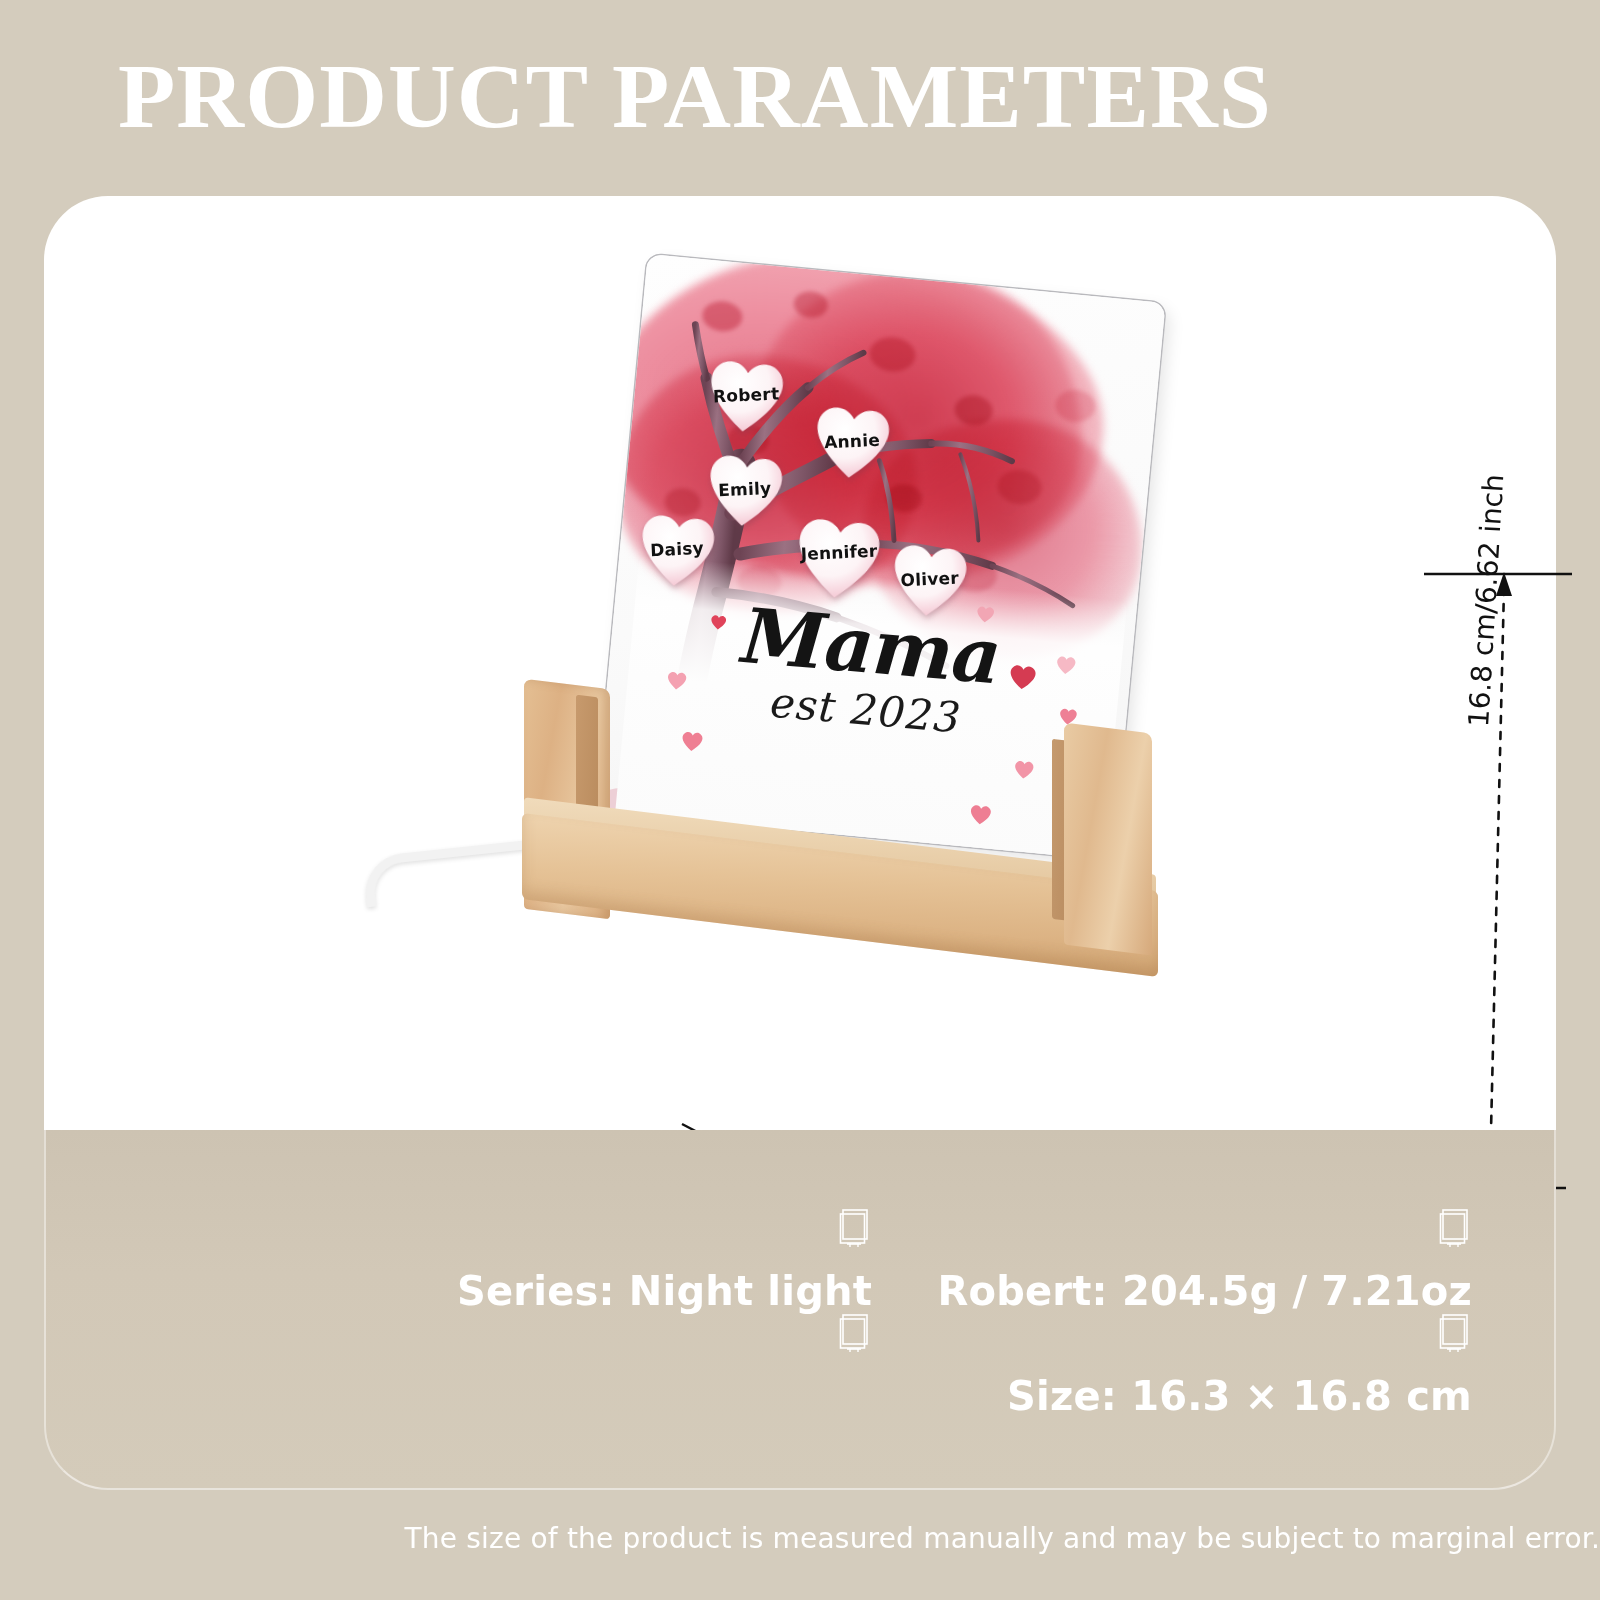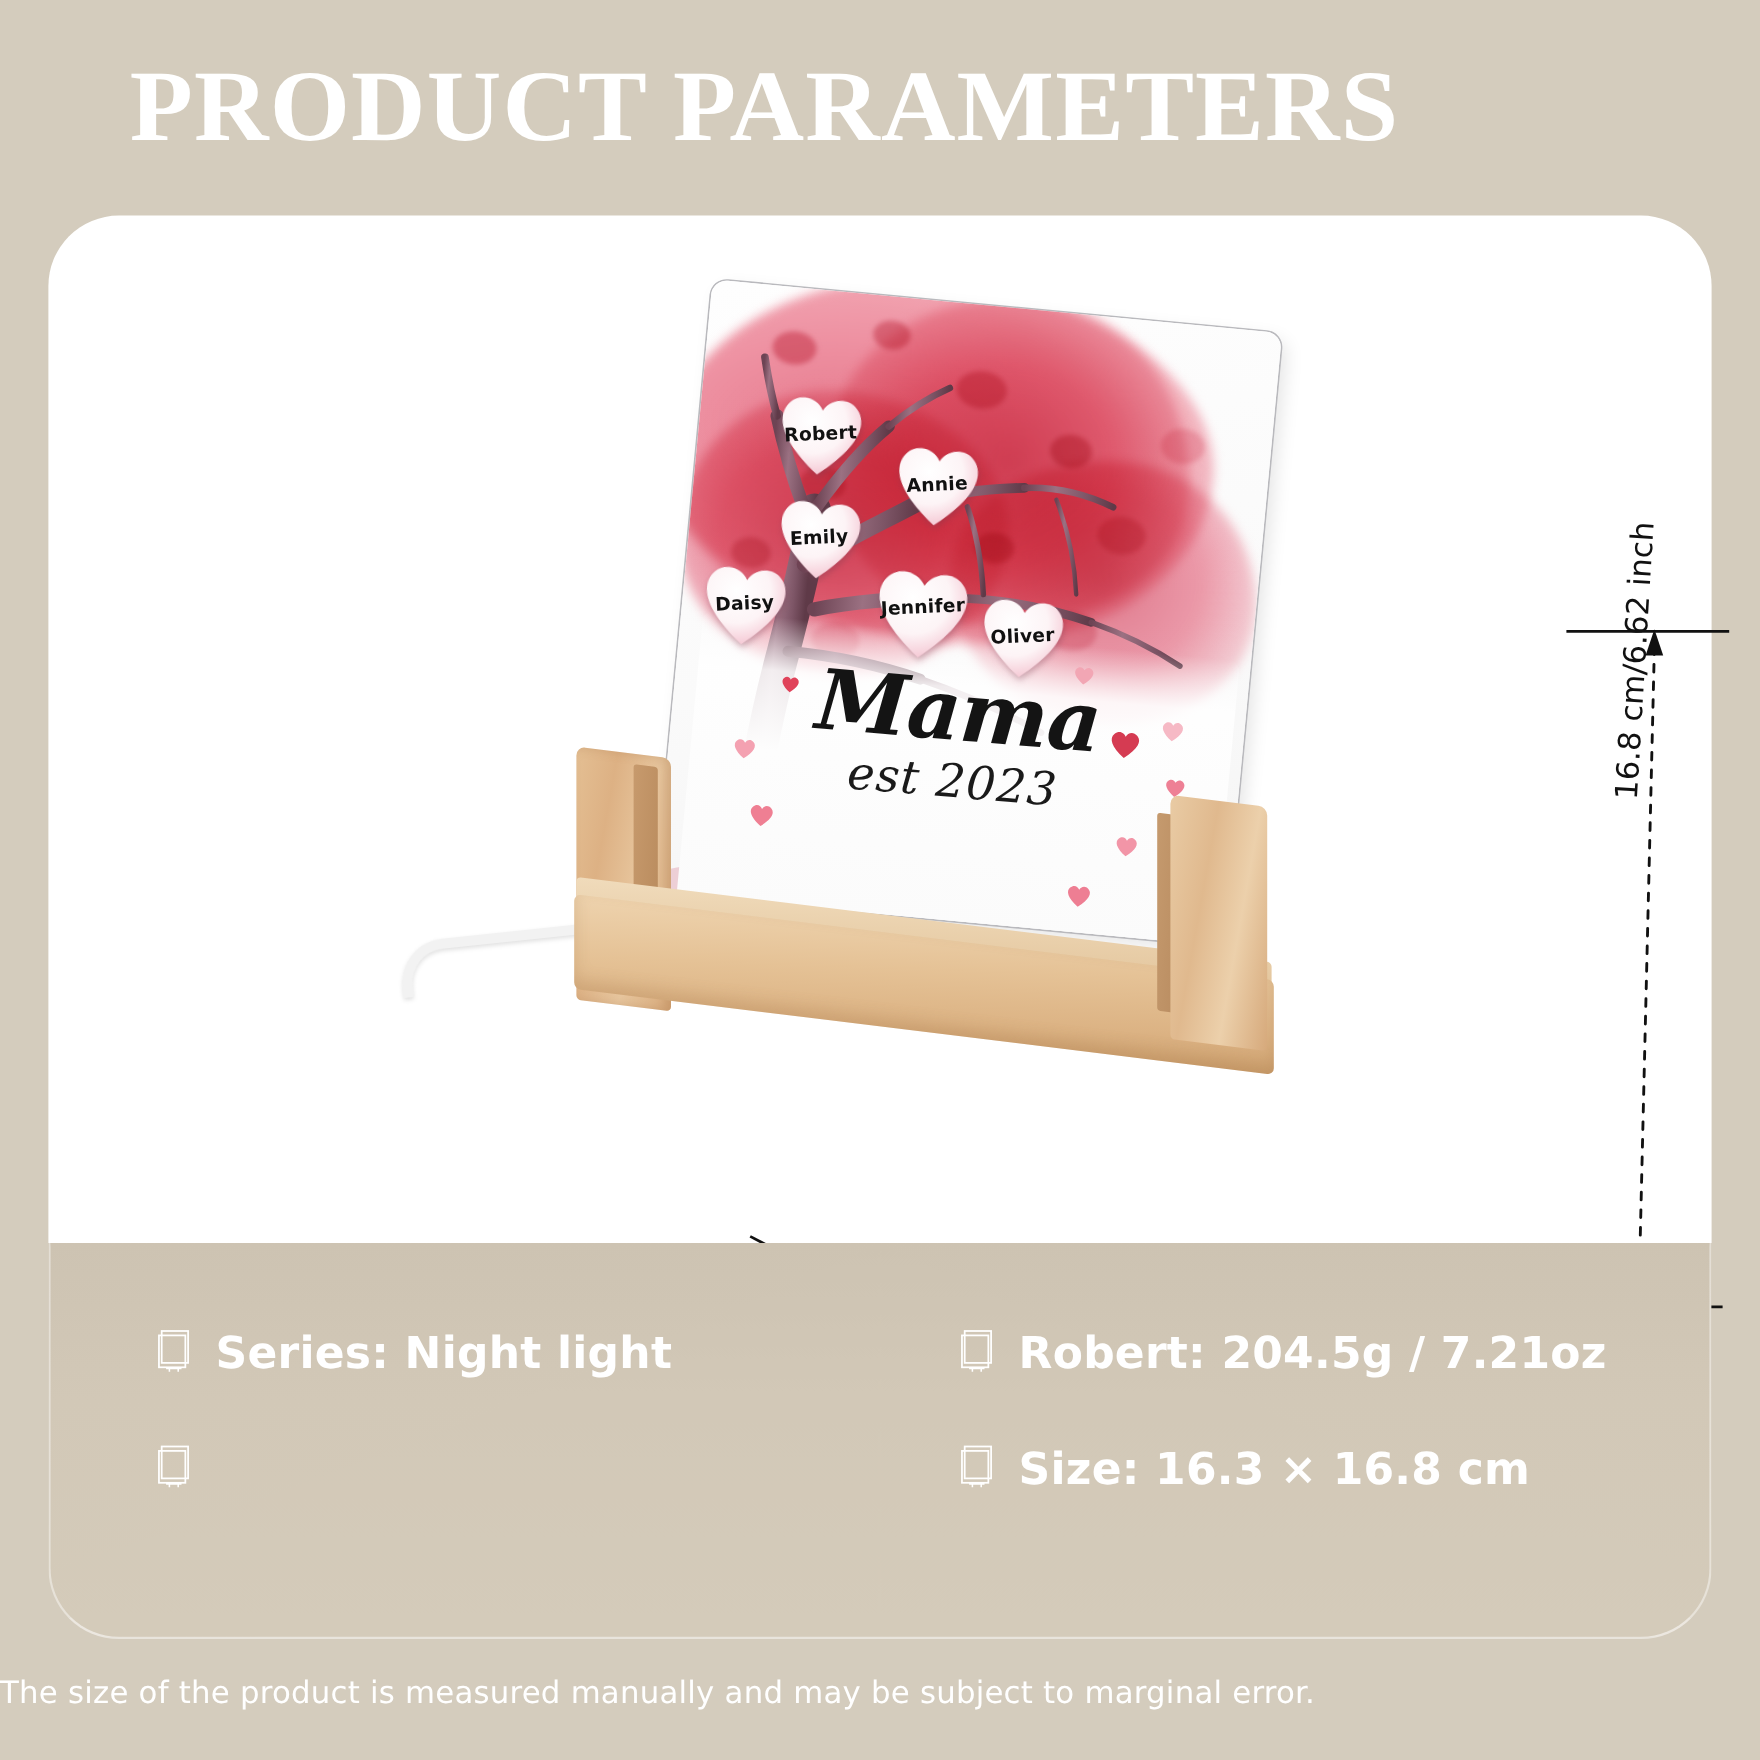--- a/index.html
+++ b/index.html
@@ -213,35 +213,35 @@
     border-bottom:2px solid rgba(255,255,255,.55);
     border-left:2px solid rgba(255,255,255,.45);
     border-right:2px solid rgba(255,255,255,.45);
   }
   #spec-grid {
     position:absolute; left:96px; top:78px; width:1330px; height:210px;
     display:grid;
     grid-template-columns:730px 600px;
     grid-template-rows:105px 105px;
   }
-  .spec-item { display:flex; align-items:flex-start; gap:20px; }
+  .spec-item { display:flex; align-items:flex-end; gap:20px;flex-direction:column; }
   .spec-icon { flex:0 0 auto; width:34px; height:40px; }
   .spec-text {
     color:#ffffff;
     font-family:"DejaVu Sans", sans-serif;
     font-weight:700;
     font-size:40px;
     letter-spacing:.2px;
     white-space:nowrap;
   }
 
   
   #footer-note {
     position:absolute; left:0; top:1522px; width:1600px;
-    text-align:left;
+    text-align:right;
     color:#ffffff;
     font-family:"DejaVu Sans", sans-serif;
     font-size:28px;
     letter-spacing:.2px;
   }
 </style>
 </head>
 <body>
 
 <div id="title">PRODUCT PARAMETERS</div>

